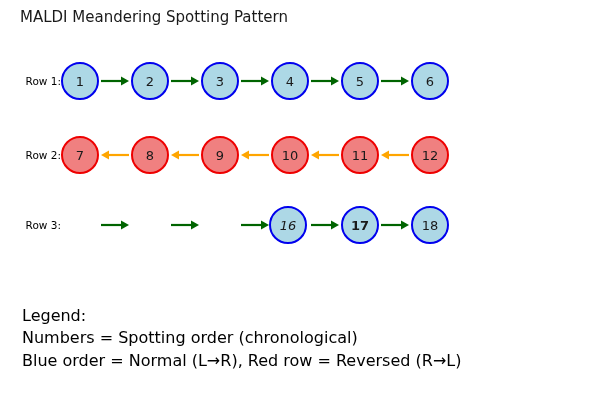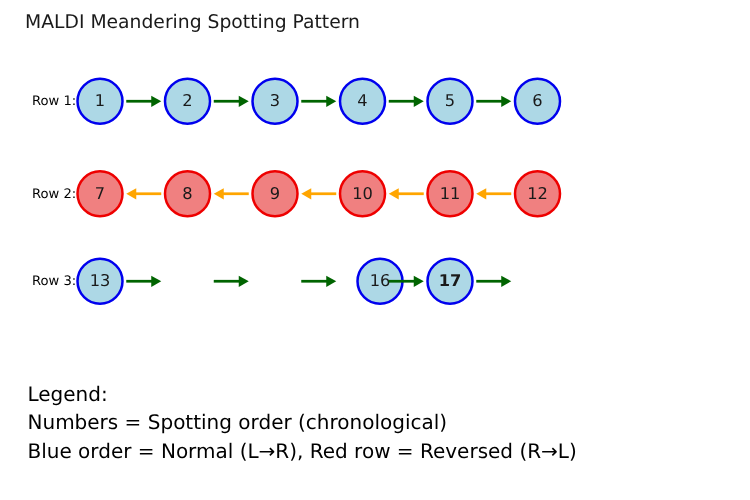--- a/index.html
+++ b/index.html
@@ -142,23 +142,23 @@
           <line x1="28" y1="6" x2="7" y2="6" stroke="#ffa500" stroke-width="2.2"></line>
           <polygon points="0,6 8,1.5 8,10.5" fill="#ffa500"></polygon>
         </svg>
         <svg class="arrow" width="28" height="12" viewBox="0 0 28 12" style="left: 381px; width: 28px;">
           <line x1="28" y1="6" x2="7" y2="6" stroke="#ffa500" stroke-width="2.2"></line>
           <polygon points="0,6 8,1.5 8,10.5" fill="#ffa500"></polygon>
         </svg>
       </div>
       <div class="row" style="top: 203px;">
         <div class="row-label" style="left: 18px; width: 43px;">Row 3:</div>
-        <div class="node blue" style="left: 80px;">13</div>
-        <div class="node blue" style="left: 304px;">16</div>
+        <div class="node blue" style="left: 288px; font-style: italic;">16</div>
         <div class="node blue" style="left: 360px; font-weight: bold;">17</div>
+        <div class="node blue" style="left: 430px;">18</div>
         <svg class="arrow" width="28" height="12" viewBox="0 0 28 12" style="left: 101px; width: 28px;">
           <line x1="0" y1="6" x2="21" y2="6" stroke="#006400" stroke-width="2.2"></line>
           <polygon points="28,6 20,1.5 20,10.5" fill="#006400"></polygon>
         </svg>
         <svg class="arrow" width="28" height="12" viewBox="0 0 28 12" style="left: 171px; width: 28px;">
           <line x1="0" y1="6" x2="21" y2="6" stroke="#006400" stroke-width="2.2"></line>
           <polygon points="28,6 20,1.5 20,10.5" fill="#006400"></polygon>
         </svg>
         <svg class="arrow" width="28" height="12" viewBox="0 0 28 12" style="left: 241px; width: 28px;">
           <line x1="0" y1="6" x2="21" y2="6" stroke="#006400" stroke-width="2.2"></line>

